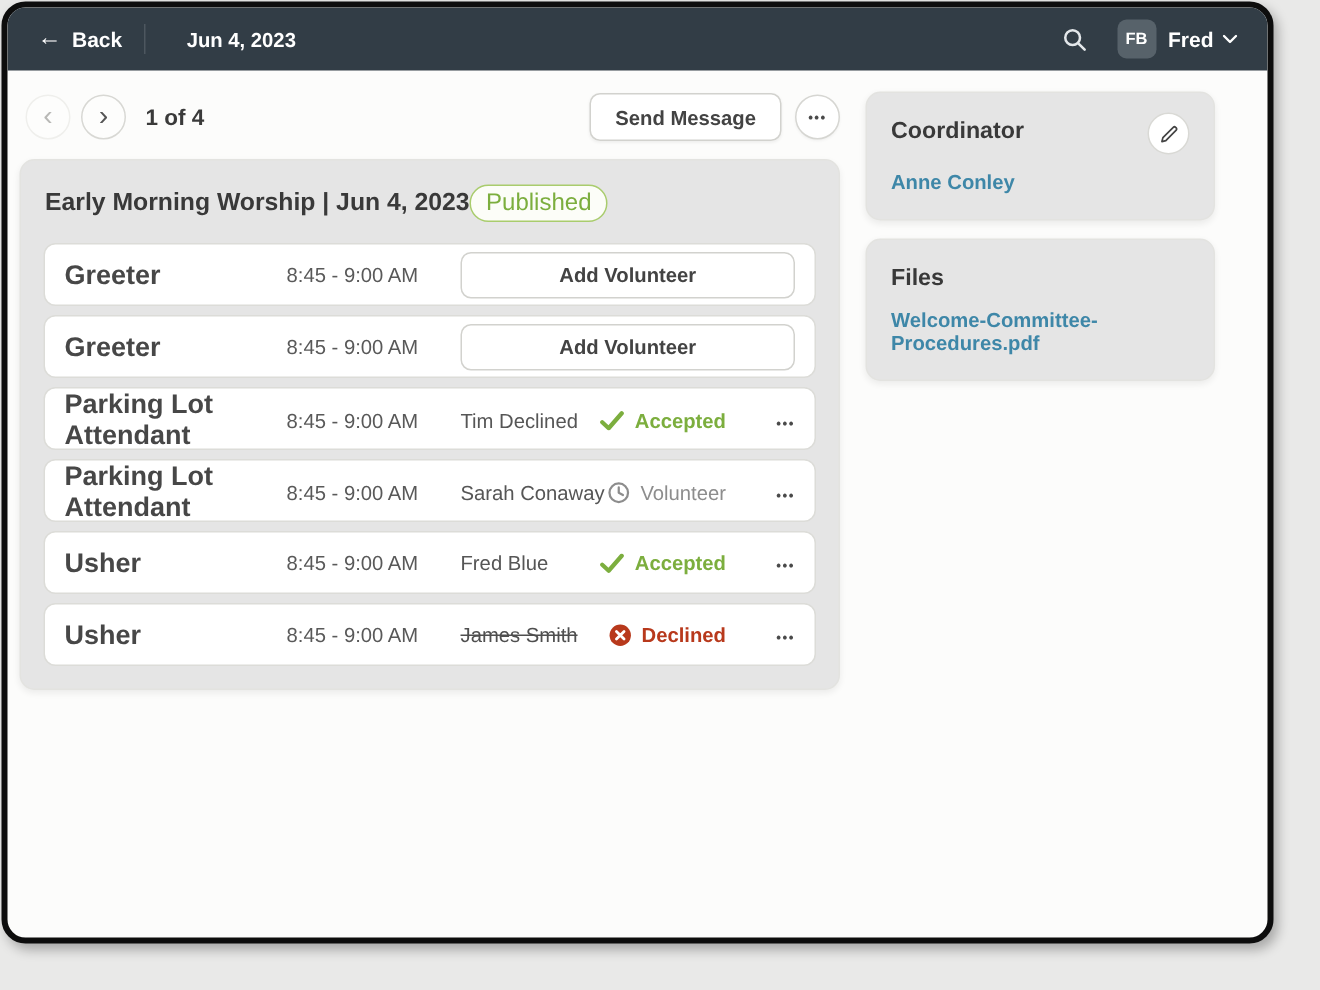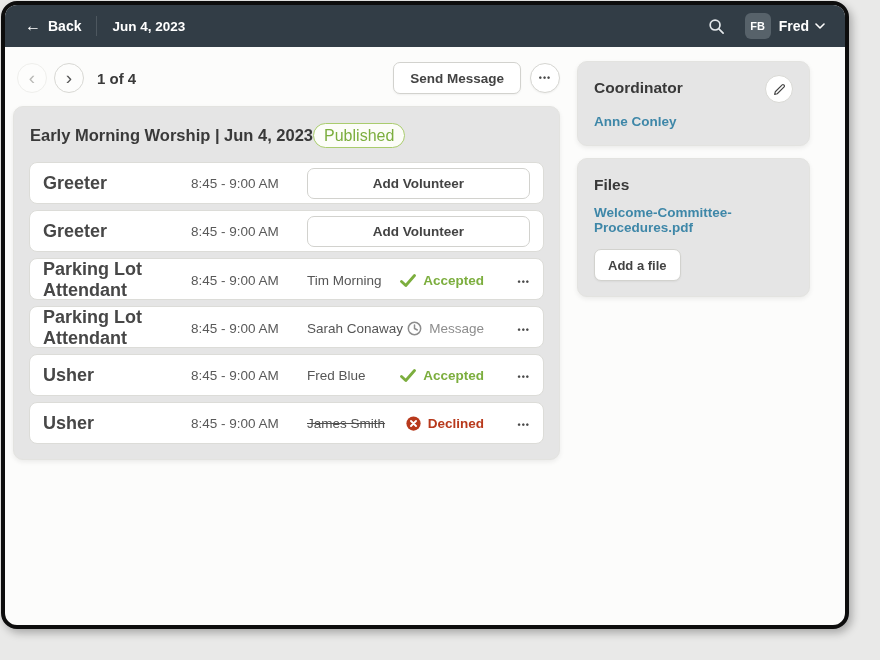--- a/index.html
+++ b/index.html
@@ -29,21 +29,21 @@
     color:#fff;
   }
   .back-btn {
     display:flex; align-items:center; gap:7px;
     background:none; border:none; color:#fff;
     font:700 14px "Liberation Sans","DejaVu Sans",sans-serif;
     cursor:pointer;
   }
   .back-arrow { font-size:16px; line-height:1; }
   .topbar-divider { width:1px; height:20px; background:#4d575f; margin:0 15px; }
-  .topbar-date { font-weight:700; font-size:13.5px; }
+  .topbar-date { font-weight:700; font-size:13.5px;margin-left:12px; }
   .topbar-right { margin-left:auto; display:flex; align-items:center; }
   .search-btn { background:none; border:none; color:#e3e7ea; cursor:pointer; display:flex; margin-right:20px; }
   .avatar {
     width:26px; height:26px; border-radius:6px;
     background:#57626a; color:#fff;
     font-size:11px; font-weight:700;
     display:flex; align-items:center; justify-content:center;
     margin-right:8px; cursor:pointer;
   }
   .user-menu {
@@ -196,21 +196,21 @@
     <button class="btn add-volunteer">Add Volunteer</button>
   </div>
             <div class="row">
     <span class="role">Greeter</span>
     <span class="time">8:45 - 9:00 AM</span>
     <button class="btn add-volunteer">Add Volunteer</button>
   </div>
             <div class="row status-accepted">
     <span class="role">Parking Lot Attendant</span>
     <span class="time">8:45 - 9:00 AM</span>
-    <span class="volunteer">Tim Morning</span>
+    <span class="volunteer">Tim Declined</span>
     <span class="status">
       <svg class="icon-accepted" width="16" height="13" viewBox="0 0 16 13">
                   <path d="M1.5 7.5 L5.8 11.5 L14.5 1.5" fill="none" stroke="currentColor" stroke-width="2.8" stroke-linecap="round" stroke-linejoin="round"></path>
                 </svg>
 
       <span class="status-label">Accepted</span>
     </span>
     <button class="row-more">
       <span class="dots">•••</span>
     </button>
@@ -219,21 +219,21 @@
     <span class="role">Parking Lot Attendant</span>
     <span class="time">8:45 - 9:00 AM</span>
     <span class="volunteer">Sarah Conaway</span>
     <span class="status">
 
       <svg class="icon-awaiting" width="15" height="15" viewBox="0 0 16 16">
                   <circle cx="8" cy="8" r="6.6" fill="none" stroke="currentColor" stroke-width="1.6"></circle>
                   <path d="M8 4.2 L8 8 L11 9.6" fill="none" stroke="currentColor" stroke-width="1.6" stroke-linecap="round" stroke-linejoin="round"></path>
                 </svg>
 
-      <span class="status-label">Message</span>
+      <span class="status-label">Volunteer</span>
     </span>
     <button class="row-more">
       <span class="dots">•••</span>
     </button>
   </div>
             <div class="row status-accepted">
     <span class="role">Usher</span>
     <span class="time">8:45 - 9:00 AM</span>
     <span class="volunteer">Fred Blue</span>
     <span class="status">
@@ -276,18 +276,17 @@
                 <path d="M2 14 L2.8 10.8 L11.3 2.3 C11.8 1.8 12.7 1.8 13.2 2.3 L13.7 2.8 C14.2 3.3 14.2 4.2 13.7 4.7 L5.2 13.2 L2 14 Z" fill="none" stroke="#444" stroke-width="1.4" stroke-linejoin="round"></path>
               </svg>
           </button>
         </div>
         <a class="link">Anne Conley</a>
       </section>
 
       <section class="card side-card">
         <h3 class="side-title">Files</h3>
         <a class="link">Welcome-Committee-Procedures.pdf</a>
-        <button class="btn add-file">Add a file</button>
       </section>
     </aside>
 
   </div>
 </div>
 
 </body></html>

